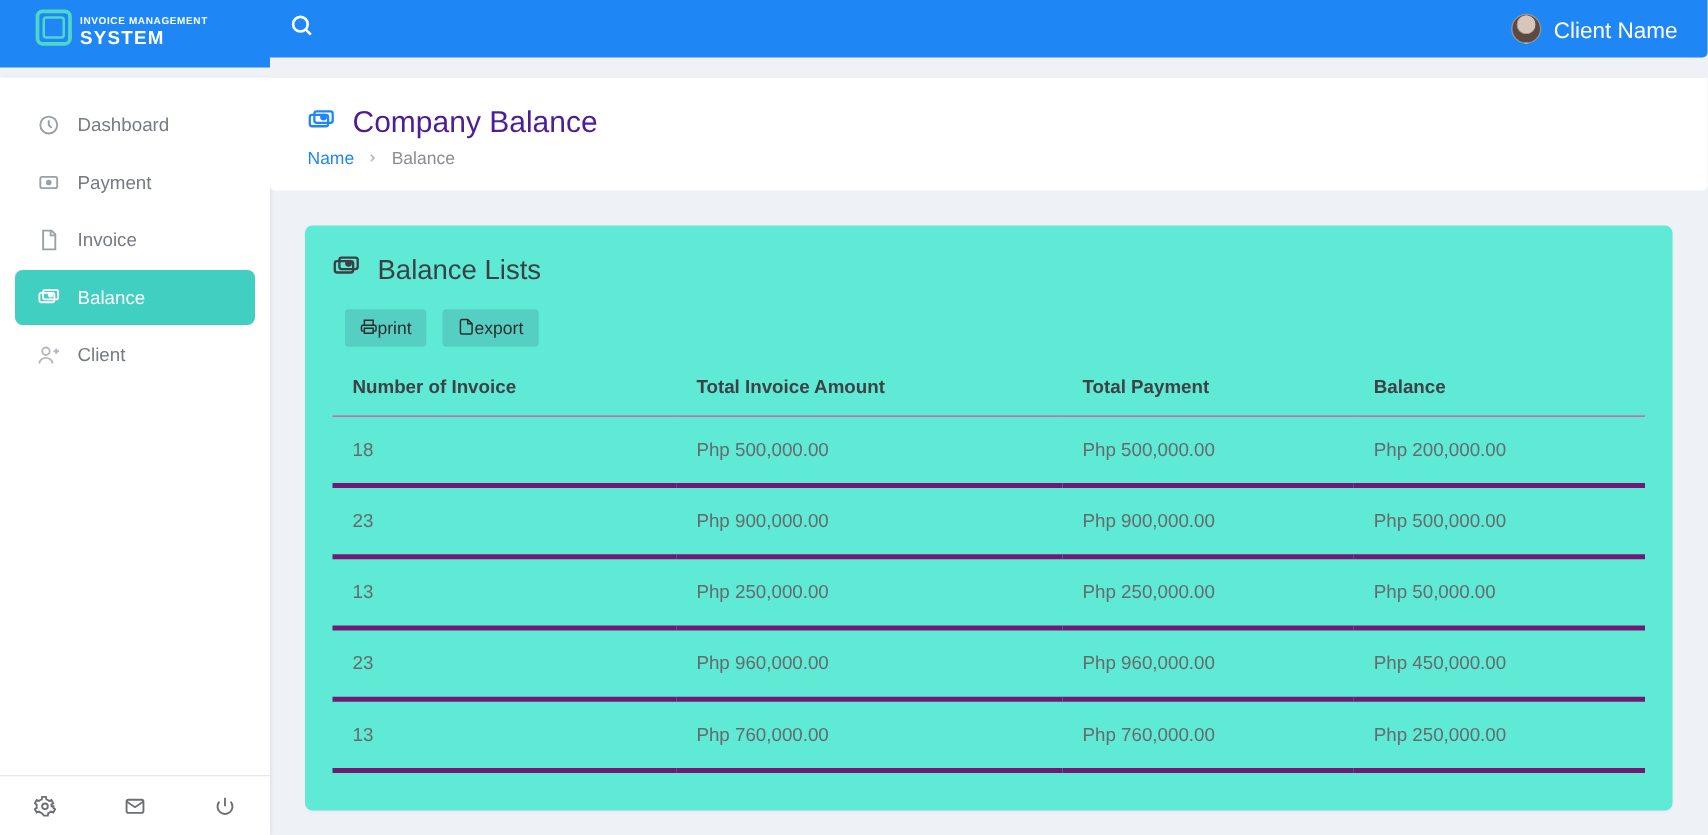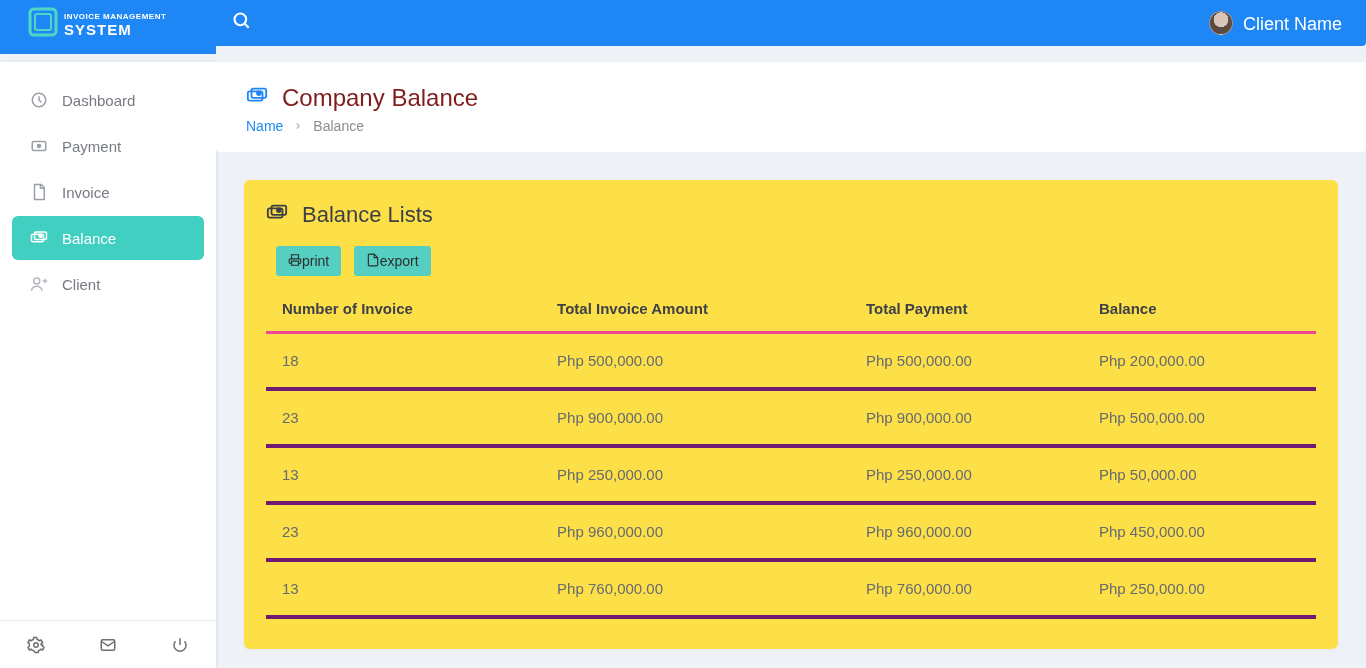--- a/index.html
+++ b/index.html
@@ -23,36 +23,36 @@
   .nav-icon svg { width:18px; height:18px; }
 
   .sidebar-footer { position:absolute; bottom:0; left:0; width:216px; height:48px; background:#fff; display:flex; align-items:center; justify-content:space-around; border-top:1px solid #e8e8e8;}
   .footer-icon { color:#6d6f73; cursor:pointer; width:18px; height:18px;}
 
   
   .main { position:absolute; top:62px; left:216px; right:0; bottom:0; overflow:auto; }
   .page-header { background:#fff; padding:22px 30px 18px 30px; border-radius:0 0 4px 4px;}
   .page-title-wrap { display:flex; align-items:center; gap:14px; margin-bottom:6px;}
   .page-title-icon { color:#1f87f5; }
-  .page-title { color:#7f1d1d; font-size:24px; font-weight:500; }
+  .page-title { color:#4c1d95; font-size:24px; font-weight:500; }
   .breadcrumb { display:flex; align-items:center; gap:10px; font-size:14px; color:#8a8d93;}
   .breadcrumb .home { color:#1f87f5; cursor:pointer; }
   .breadcrumb .chev { color:#b5b7bc; }
 
-  .card { margin:28px; background:#fde047; border-radius:6px; padding:22px 22px 30px 22px; box-shadow:0 1px 3px rgba(0,0,0,0.04);}
+  .card { margin:28px; background:#5eead4; border-radius:6px; padding:22px 22px 30px 22px; box-shadow:0 1px 3px rgba(0,0,0,0.04);}
   .card-title-wrap { display:flex; align-items:center; gap:14px; margin-bottom:18px;}
   .card-title { font-size:22px; font-weight:500; color:#3c3f46;}
   .card-title-icon { color:#3c3f46; }
 
   .btn-row { padding-left:10px; margin-bottom:10px;}
   .btn { display:inline-flex; gap:0; background:#56cfc3; color:#2d2d2d; border:none; padding:7px 12px; font-size:14px; border-radius:3px; cursor:pointer; margin-right:8px;}
   .btn svg { width:14px; height:14px; fill:#2d2d2d;}
 
   table.balance { width:100%; border-collapse:collapse; }
-  table.balance th { text-align:left; padding:14px 16px; font-size:15px; font-weight:600; color:#3e4148; border-bottom:3px solid #ec4899;}
+  table.balance th { text-align:left; padding:14px 16px; font-size:15px; font-weight:600; color:#3e4148; border-bottom:1px solid #ec4899;}
   table.balance td { padding:18px 16px; font-size:15px; color:#666a71; border-bottom:4px solid #701a75;}
 </style>
 </head>
 <body>
 
 <div class="topbar">
   <div class="logo-box">
     <svg class="logo-svg" width="160" height="36" viewBox="0 0 160 36">
       <rect x="2" y="4" width="26" height="26" rx="4" fill="none" stroke="#4fd7c6" stroke-width="3"></rect>
       <rect x="7" y="9" width="16" height="16" rx="2" fill="none" stroke="#4fd7c6" stroke-width="2"></rect>

